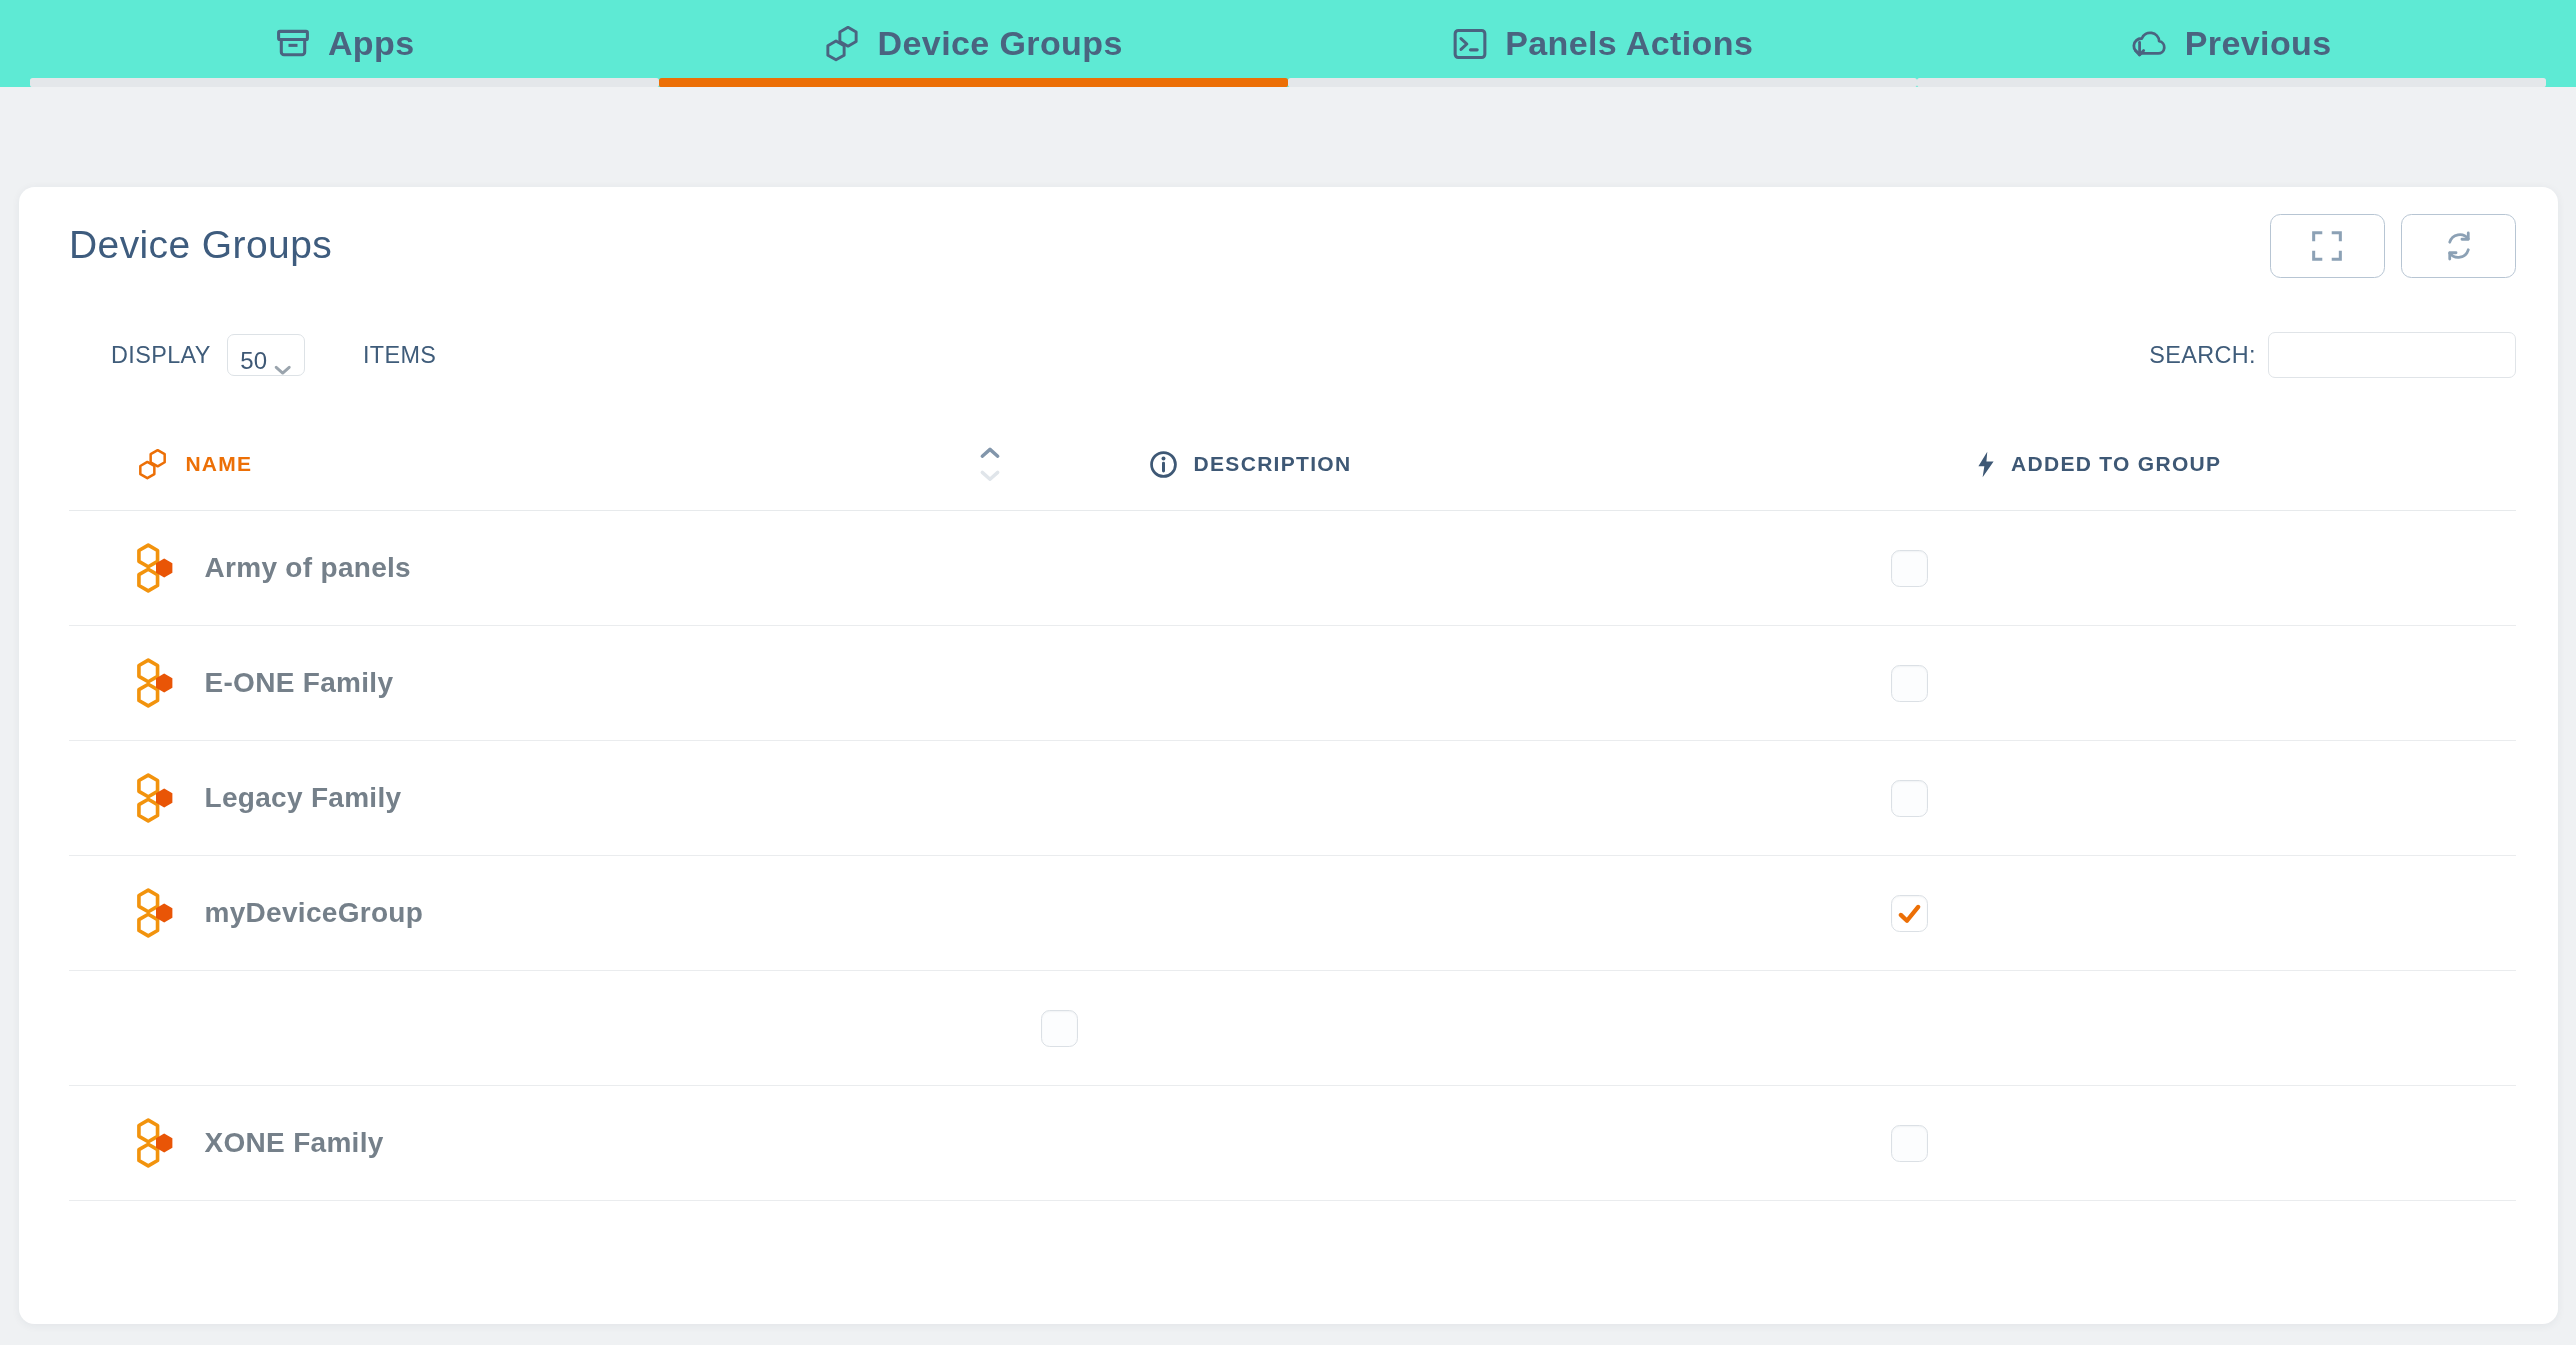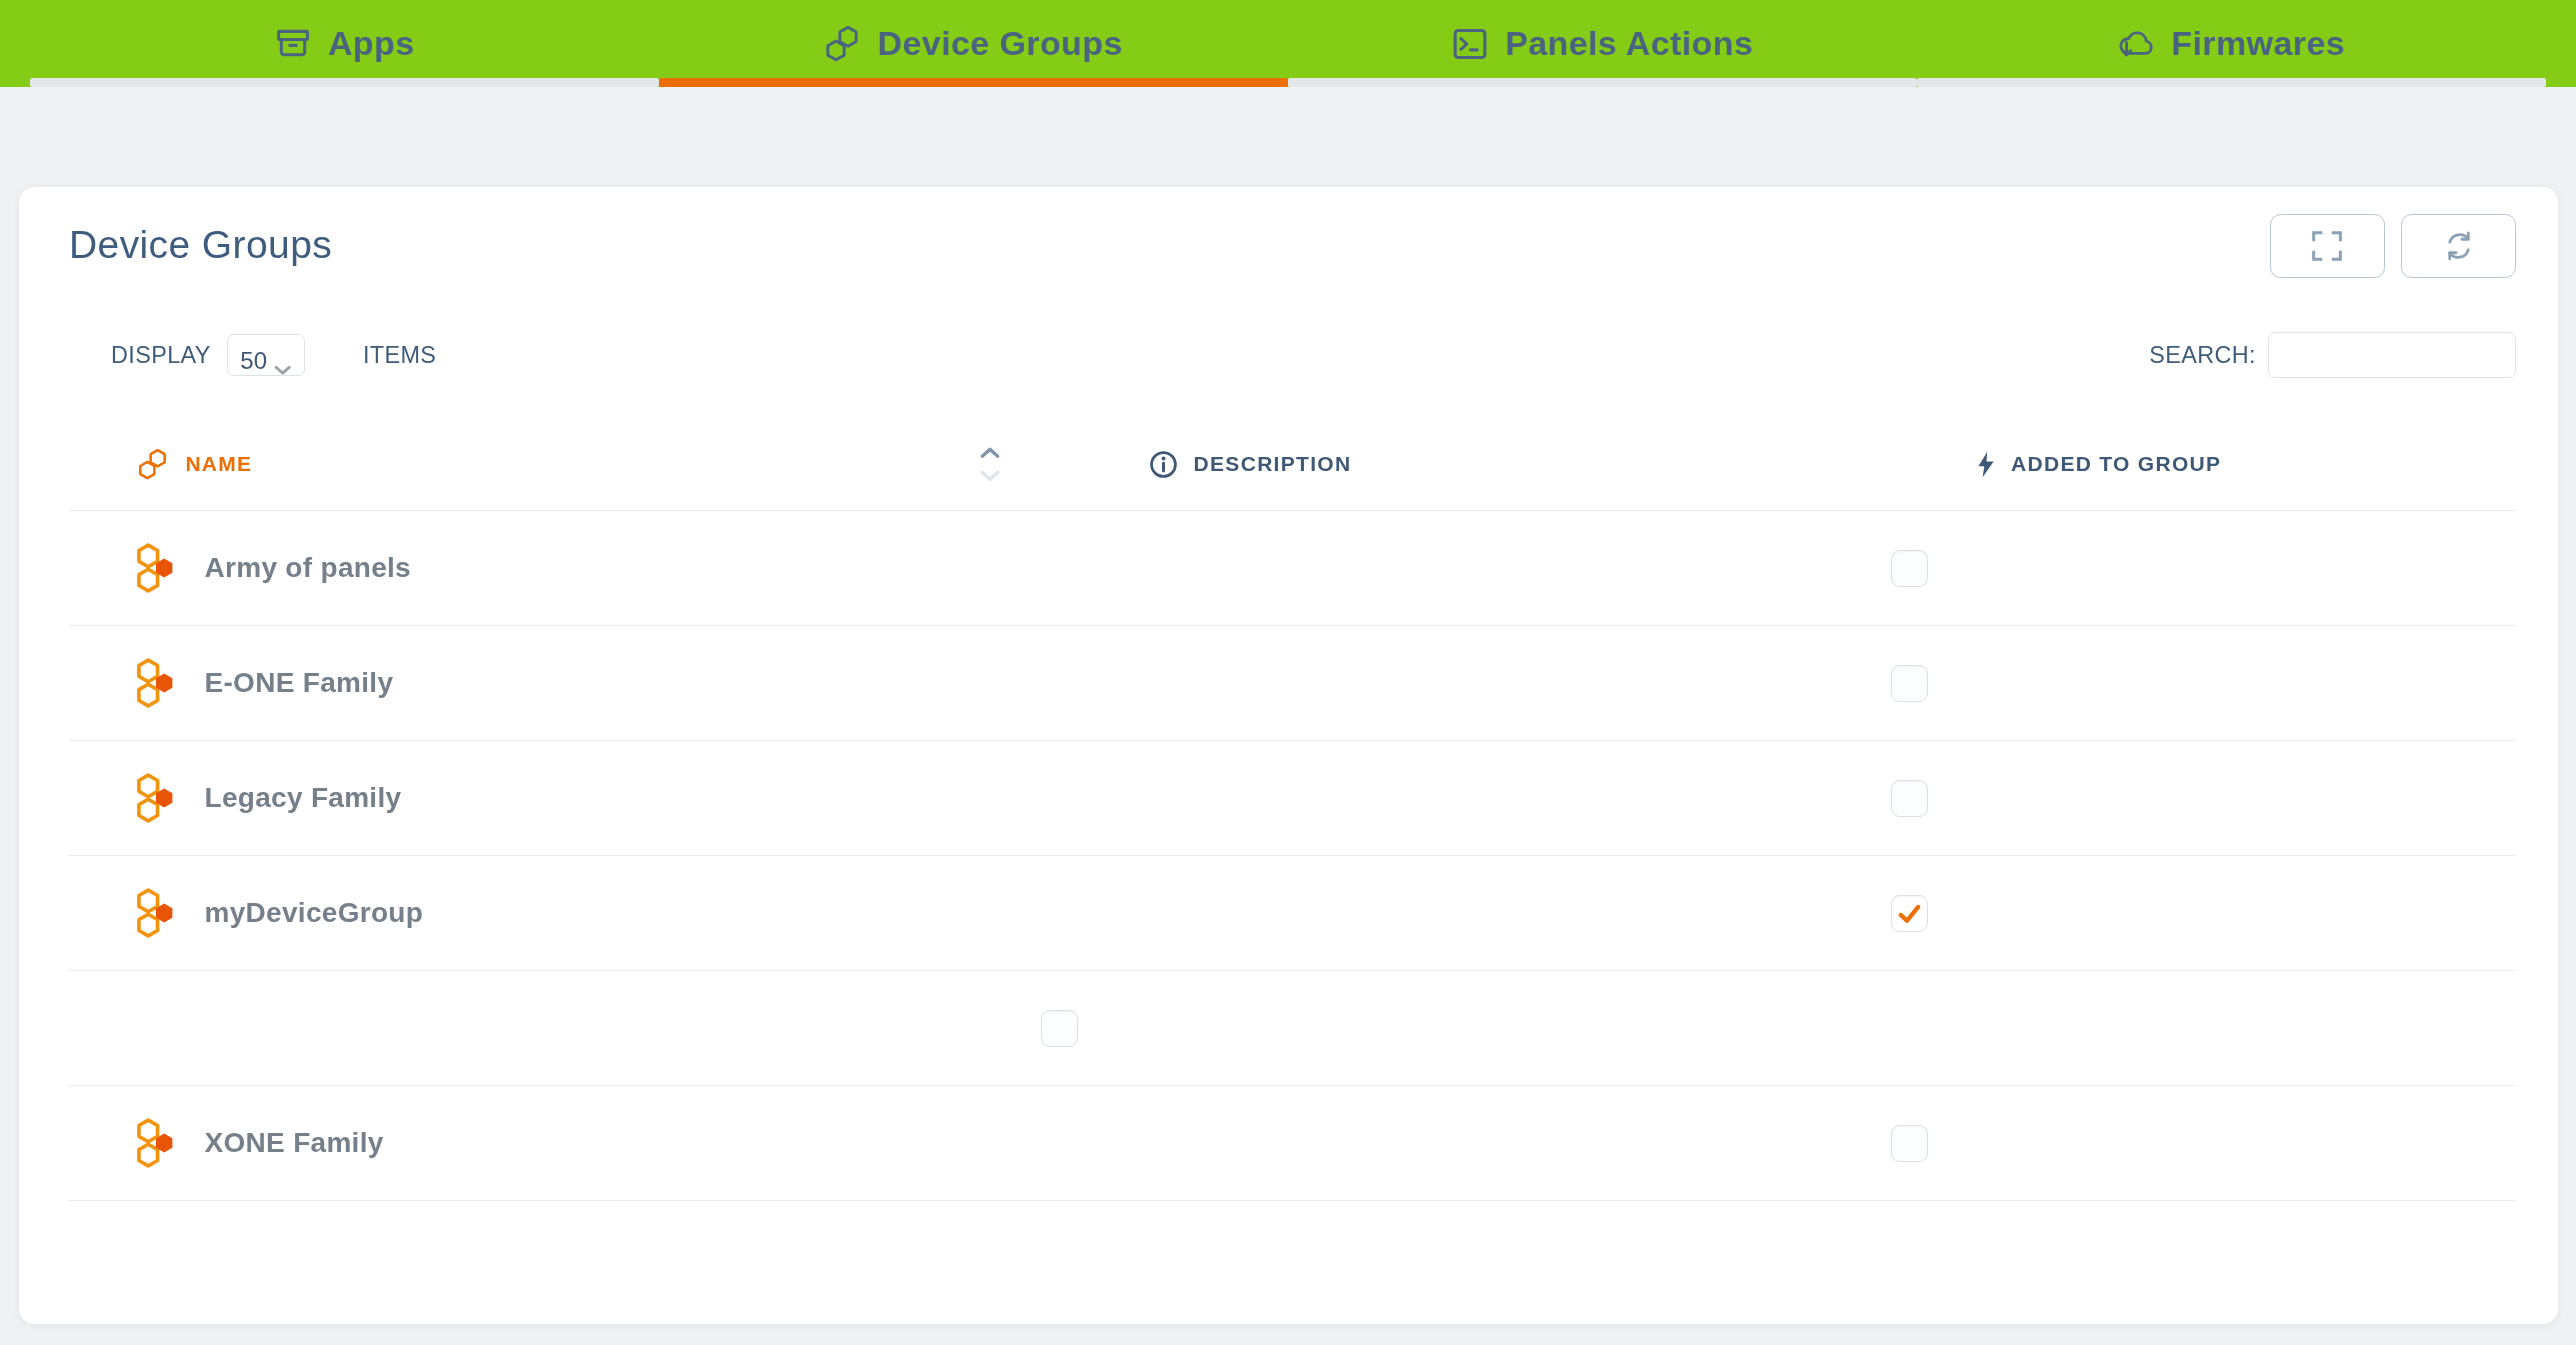--- a/index.html
+++ b/index.html
@@ -3,21 +3,21 @@
 <meta charset="utf-8">
 <style>
   * { margin:0; padding:0; box-sizing:border-box; }
   html,body { width:2576px; height:1346px; overflow:hidden; }
   body {
     font-family:"Liberation Sans","DejaVu Sans",sans-serif;
     background:#eff1f3;
   }
   
   .tabbar {
-    height:87px; background:#84cc16; display:flex; padding:0 30px;
+    height:87px; background:#5eead4; display:flex; padding:0 30px;
   }
   .tab {
     flex:1; position:relative; display:flex; align-items:center; justify-content:center;
     gap:17.4px; color:#4a6480; cursor:pointer;
   }
   .tab .tab-label { font-size:34px; font-weight:bold; letter-spacing:0.4px; }
   .tab .tab-icon { width:36px; height:36px; display:block; }
   .tab .underline { position:absolute; left:0; right:0; bottom:0; height:8.7px; background:#e4e7ea; border-radius:2.6px; }
   .tab.active .underline { background:#ec6f06; }
 
@@ -198,21 +198,21 @@
     <svg class="tab-icon" viewBox="0 0 42 42" width="36" height="36">
         <use href="#sym-terminal"></use>
       </svg>
     <span class="tab-label">Panels Actions</span>
     <span class="underline"></span>
   </div>
   <div class="tab">
     <svg class="tab-icon" viewBox="0 0 42 42" width="36" height="36">
         <use href="#sym-cloud-dl"></use>
       </svg>
-    <span class="tab-label">Firmwares</span>
+    <span class="tab-label">Previous</span>
     <span class="underline"></span>
   </div>
 </nav>
 
 <section class="card">
 
   <div class="card-head">
     <h1 class="card-title">Device Groups</h1>
     <div class="head-actions">
       <button class="icon-btn">

